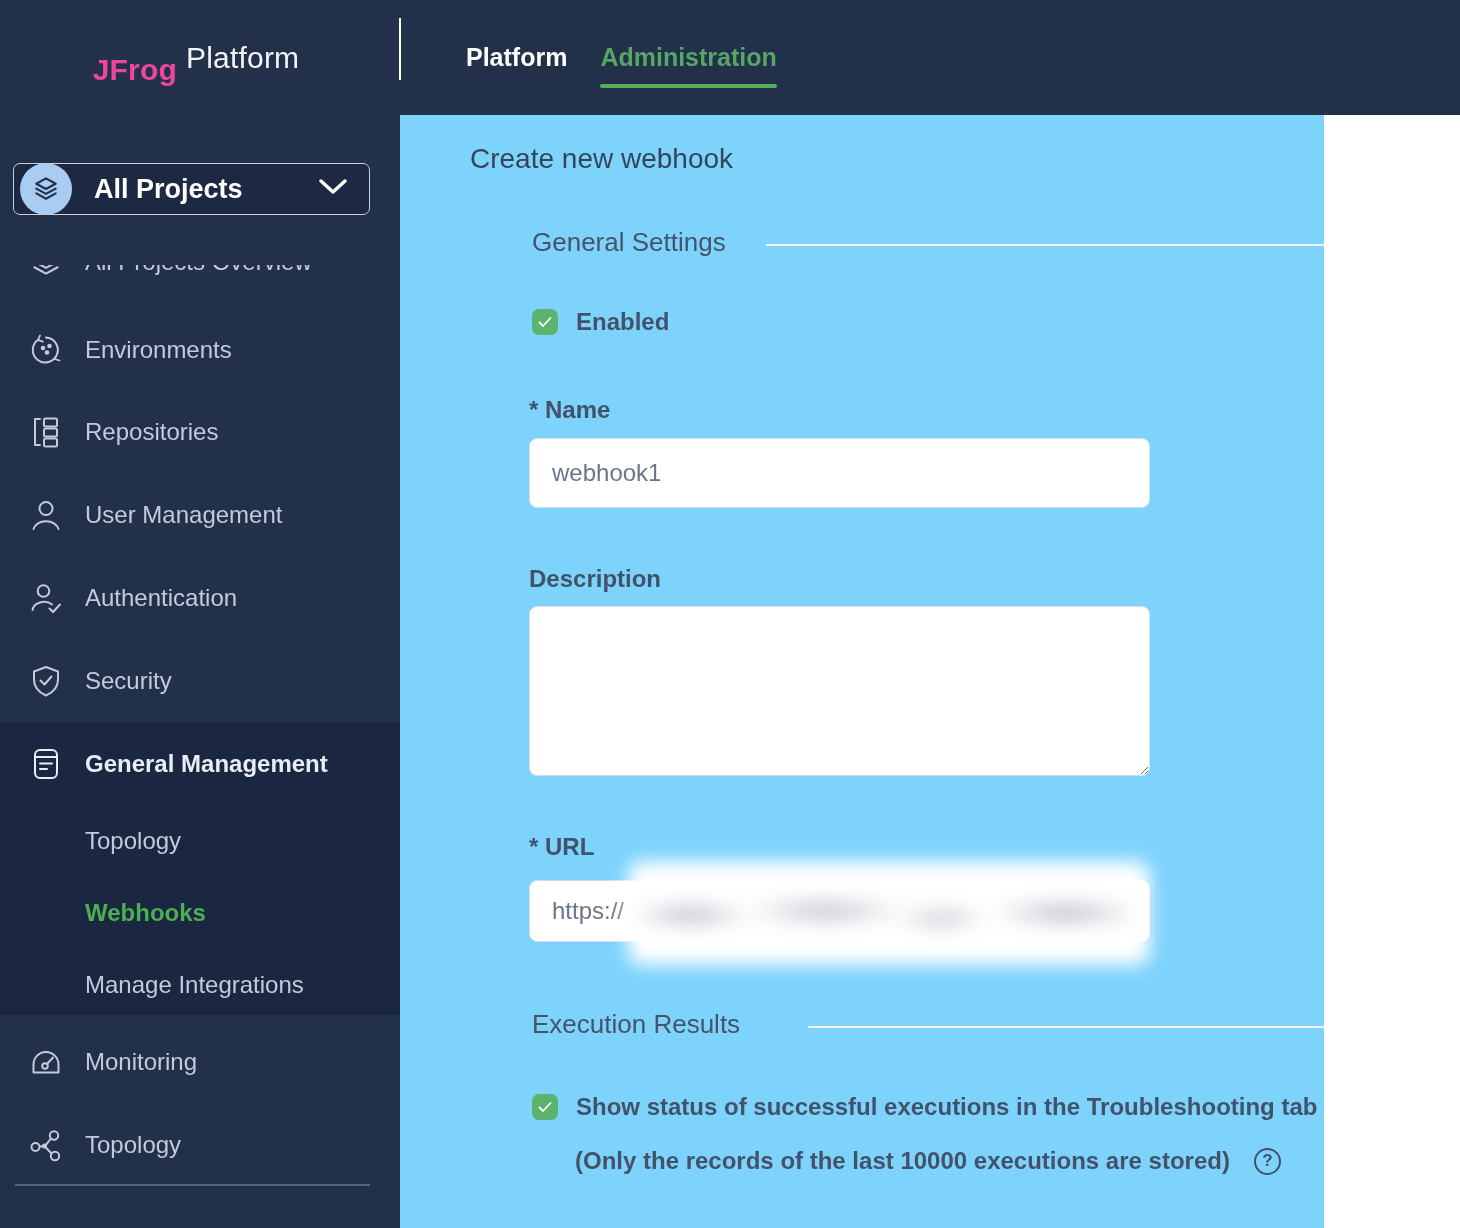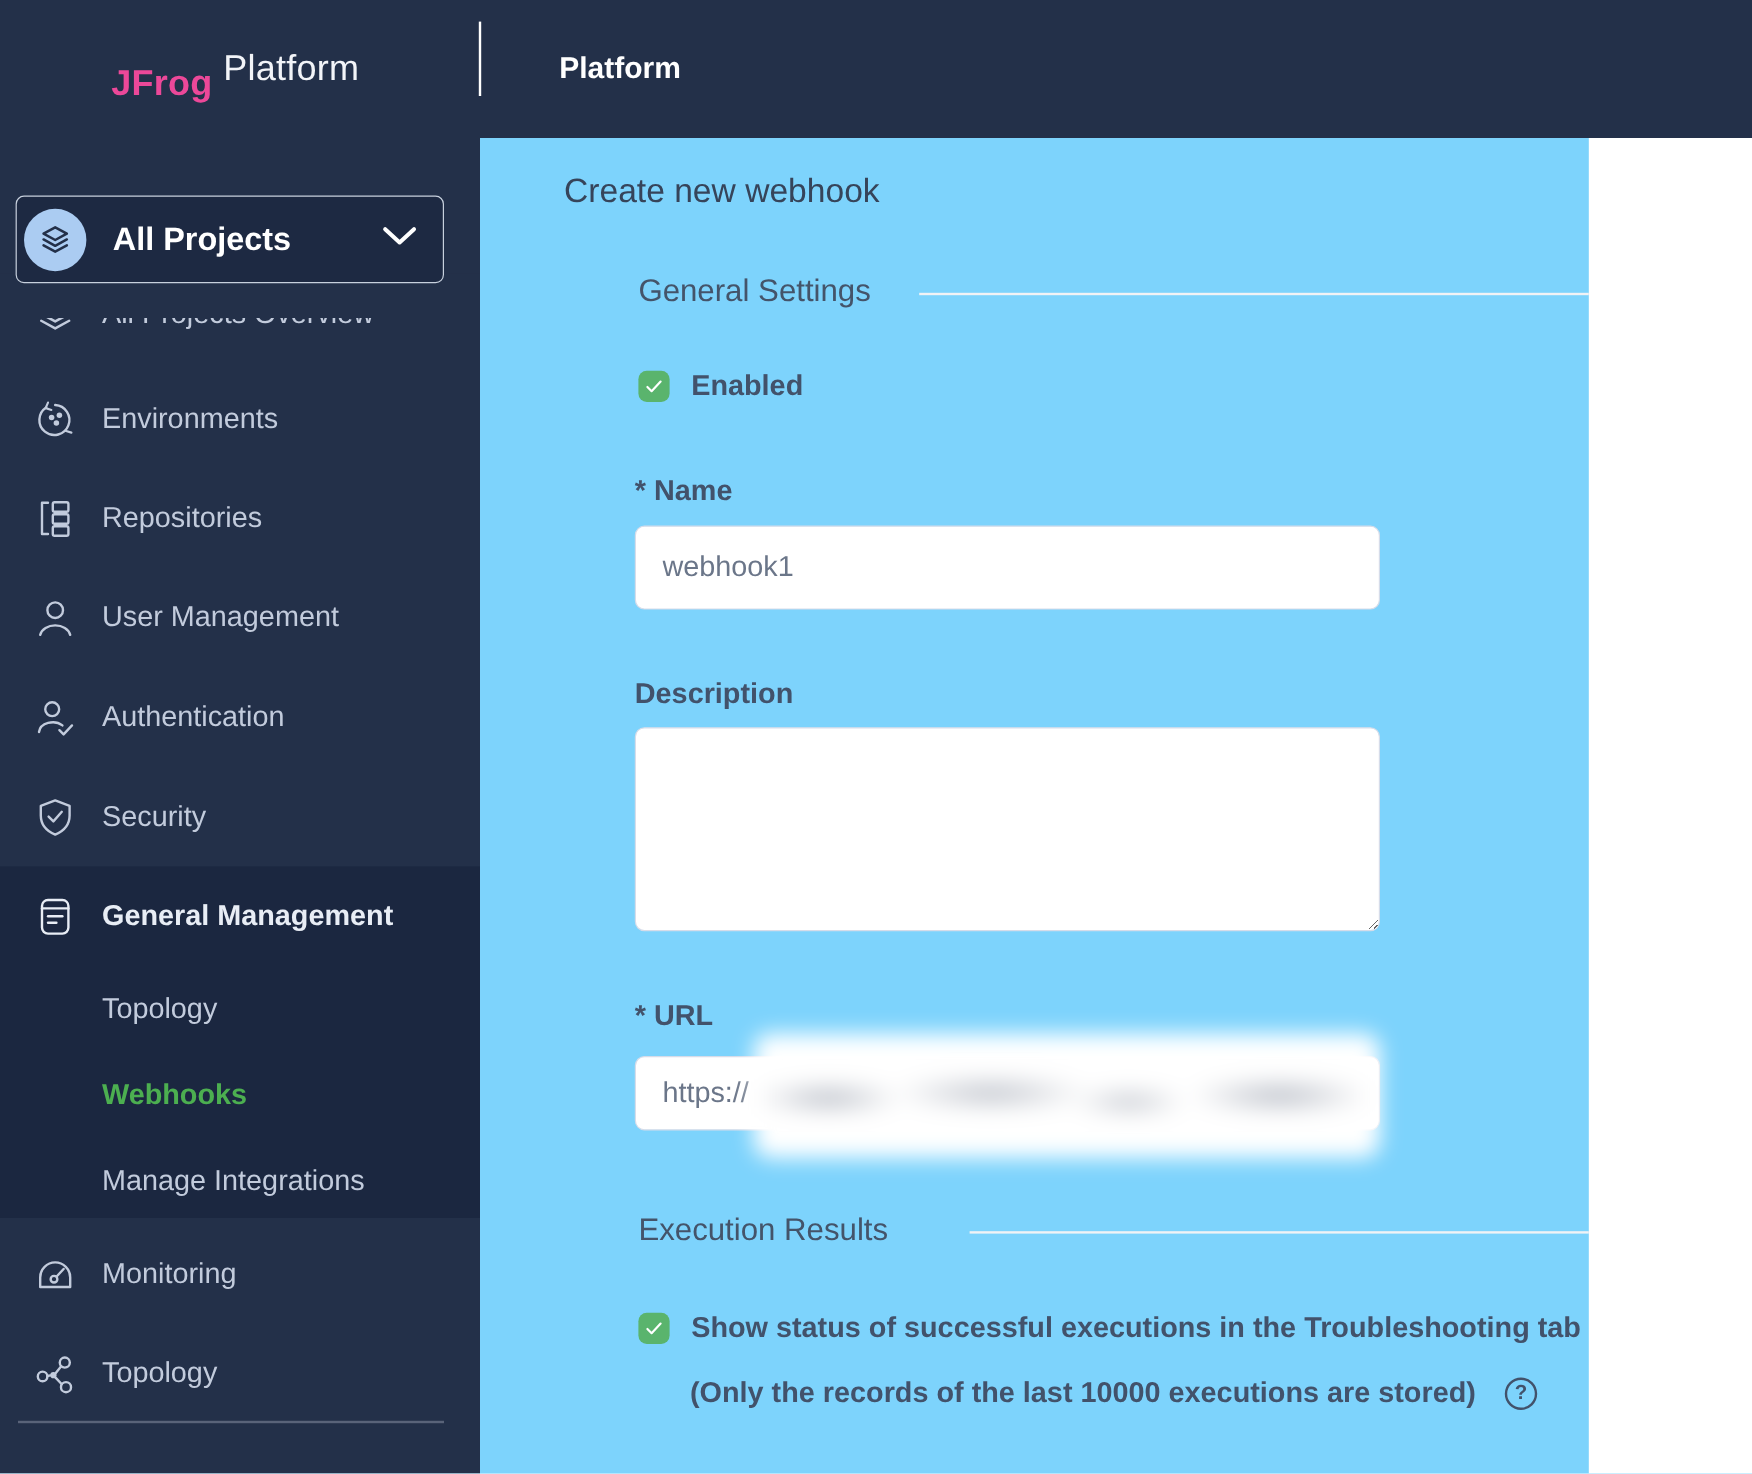--- a/index.html
+++ b/index.html
@@ -41,21 +41,21 @@
     position:absolute; left:0; right:0; bottom:27px; height:4px;
     background:#57ad5e; border-radius:2px;
   }
 
   
   .sidebar {
     position:absolute; top:115px; left:0; width:400px; height:1113px;
     background:#233049; overflow:hidden; z-index:5;
   }
   .project-selector {
-    position:absolute; left:13px; top:48px; width:357px; height:73px;
+    position:absolute; left:13px; top:48px; width:357px; height:52px;
     background:#1d2942; border:1px solid #c7d0dd; border-radius:7px;
     display:flex; align-items:center; padding:0 22px 0 6px;
     cursor:pointer; z-index:3;
   }
   .ps-icon-circle {
     width:52px; height:52px; border-radius:50%;
     background:#abccf2; display:flex; align-items:center; justify-content:center;
     flex:none;
   }
   .ps-label {
@@ -179,20 +179,24 @@
 <div class="header">
   <div class="logo">
     <span class="brand">JFrog</span>
     <span class="product">Platform</span>
   </div>
   <div class="header-divider"></div>
   <div class="tabs">
     <div class="tab inactive">
       <span>Platform</span>
     </div>
+    <div class="tab active">
+      <span>Administration</span>
+      <div class="underline"></div>
+    </div>
   </div>
 </div>
 
 <div class="sidebar">
 
   <div class="menu-item" style="top:123px;">
     <span class="mi-icon">
       <svg width="36" height="36" viewBox="0 0 34 34" fill="none" stroke="#c2cbdc" stroke-width="2" stroke-linejoin="round" stroke-linecap="round">
         <path d="M17 5 L28 11 L17 17 L6 11 Z"></path>
         <path d="M6 16.5 L17 22.5 L28 16.5"></path>

